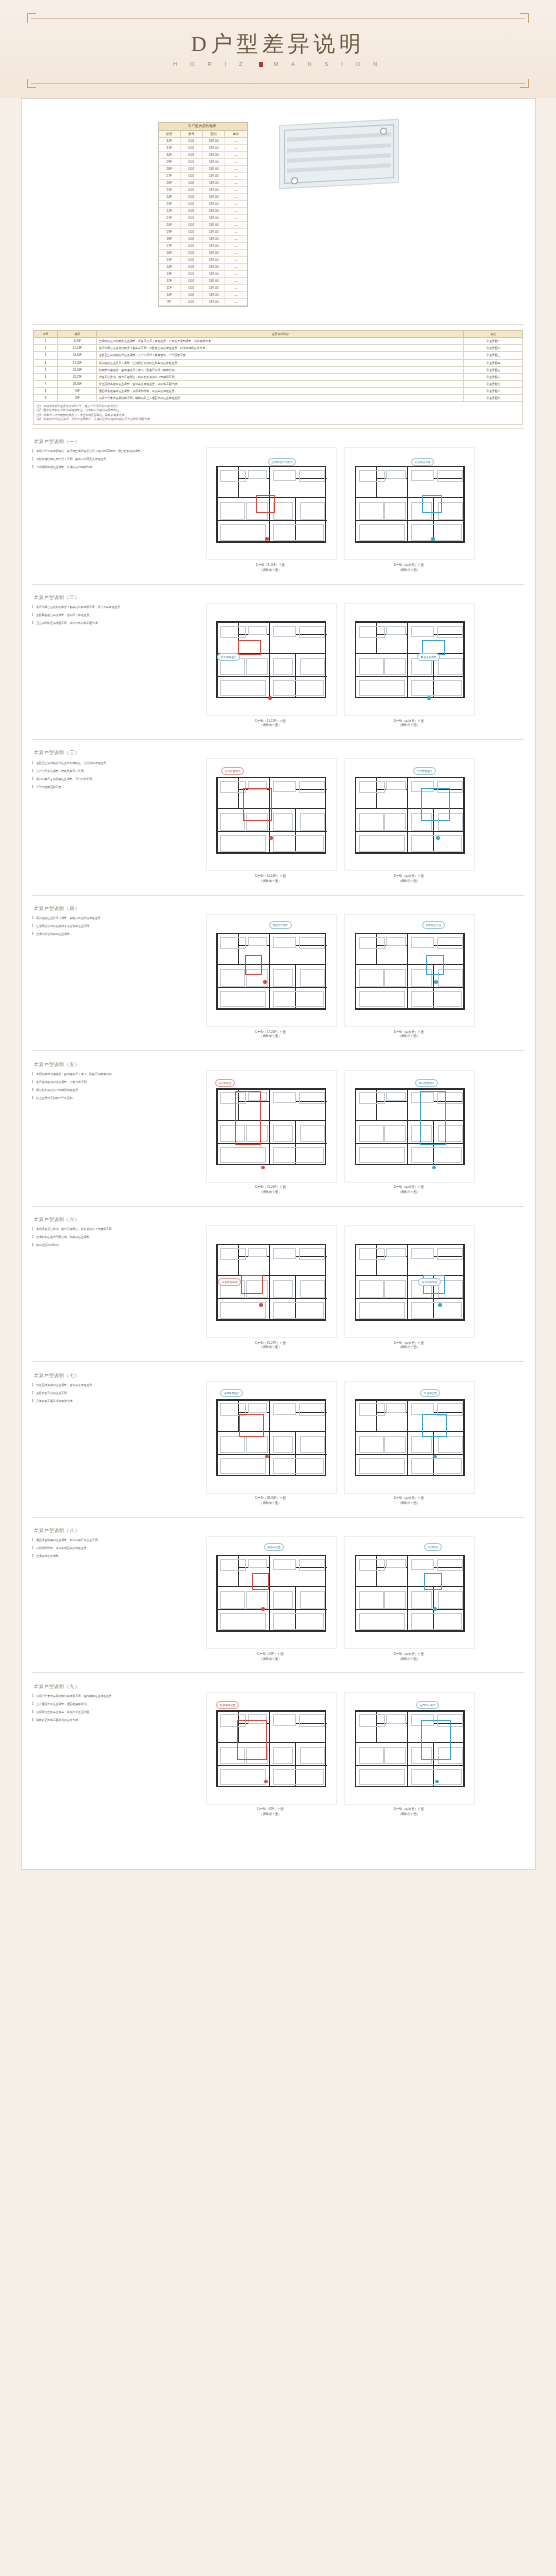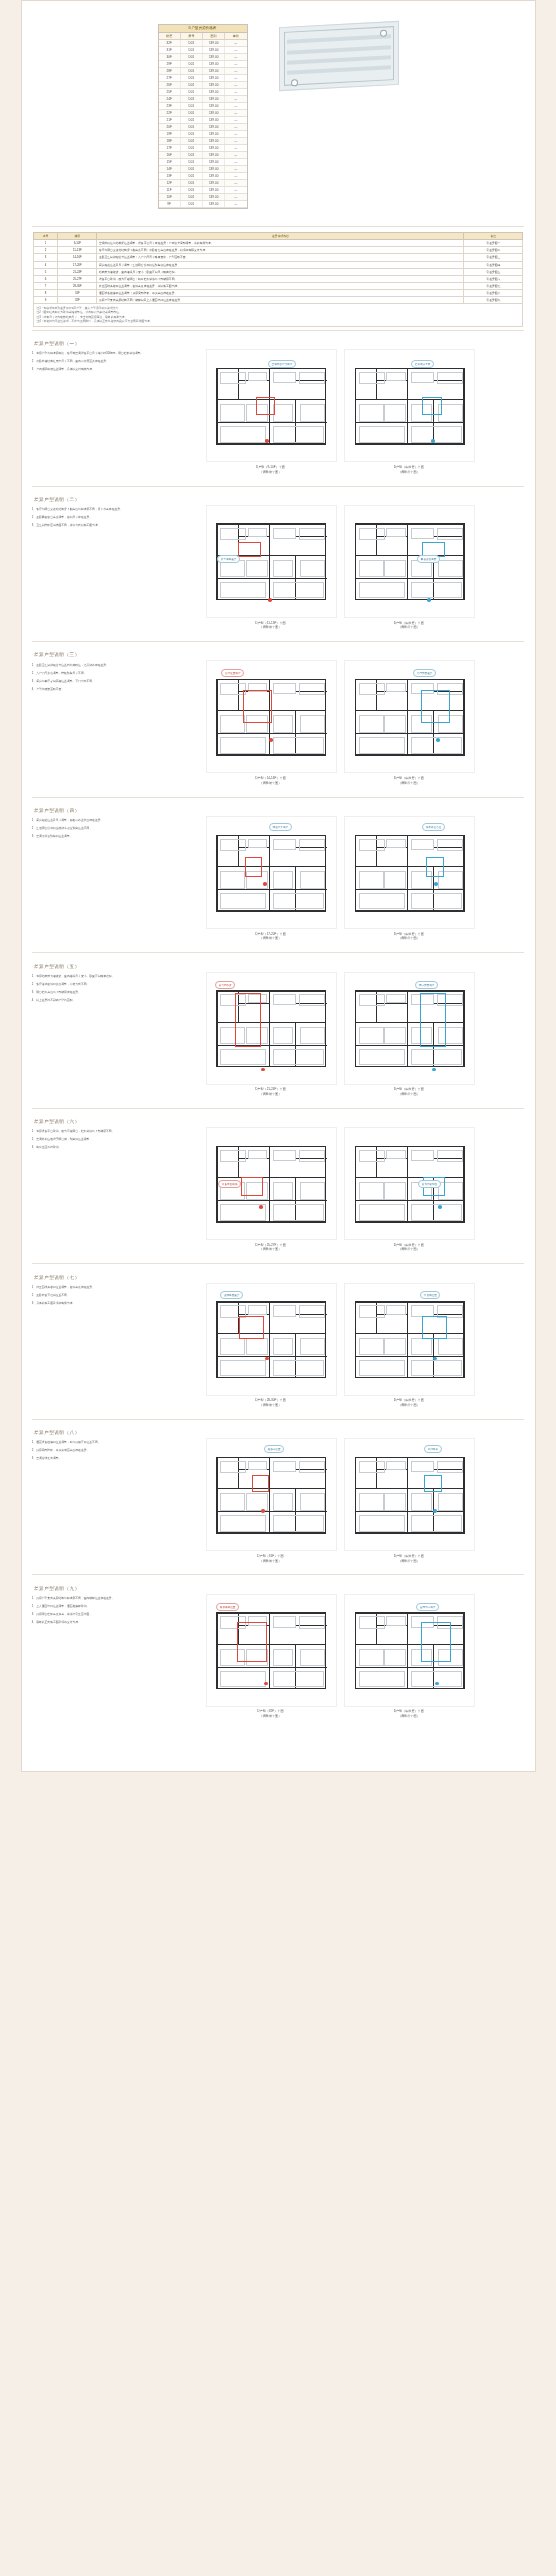--- a/index.html
+++ b/index.html
@@ -62,20 +62,34 @@
   .bubble{position:absolute;border:0.5px solid #9ec9dd;border-radius:4.6px;background:#fff;font-size:2.6px;color:#4a7c92;padding:1px 2.6px;white-space:nowrap;}
   .bubble-red{border-color:#e0a19a;color:#b4483c;}
   
   .tail{height:20.6px;}
 </style>
 </head>
 <body>
 
 <div class="page">
 
+  <div class="header">
+    <div class="rule-top"></div>
+    <div class="rule-bot"></div>
+    <div class="corner c1"></div>
+    <div class="corner c2"></div>
+    <div class="corner c3"></div>
+    <div class="corner c4"></div>
+    <div class="title">D户型差异说明</div>
+    <div class="subtitle">
+      <span>H O R I Z</span>
+      <span class="sq"></span>
+      <span>M A N S I O N</span>
+    </div>
+  </div>
 
   <div class="sheet">
 
     <div class="block cover">
       <div class="pricetable">
         <div class="pt-head">D户型房源价格表</div>
         <div class="pt-sub">
           <div>楼层</div>
           <div>房号</div>
           <div>面积</div>

